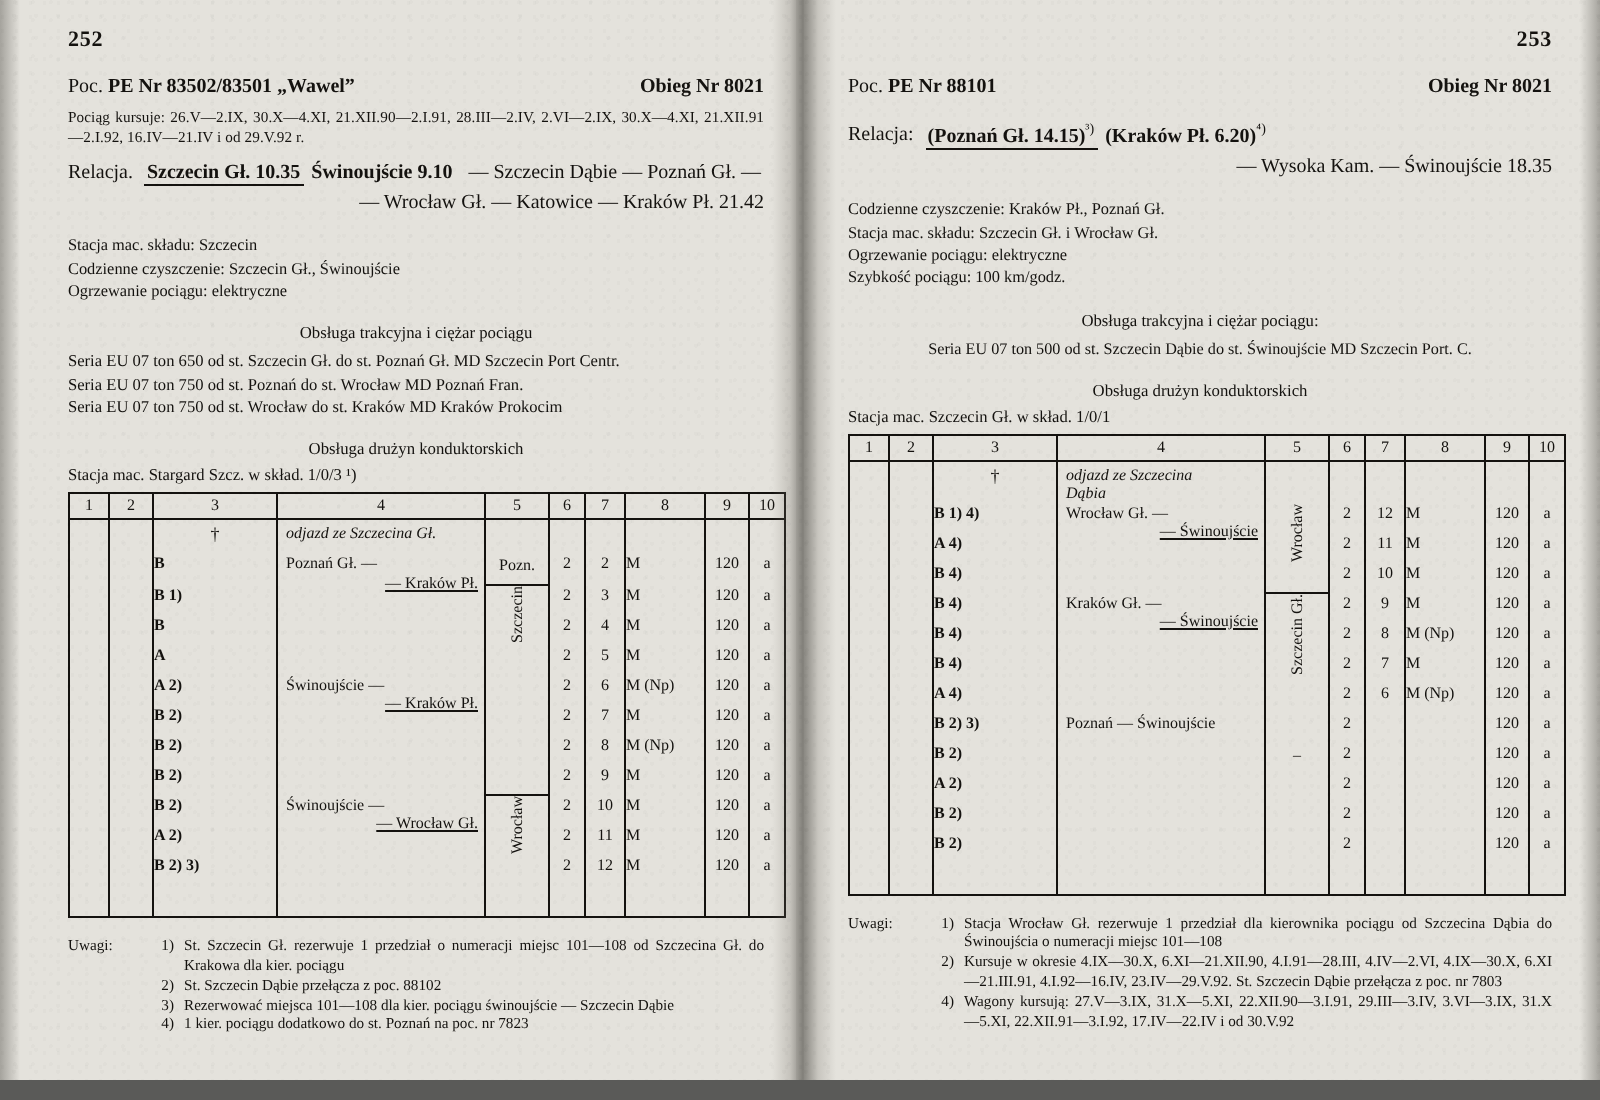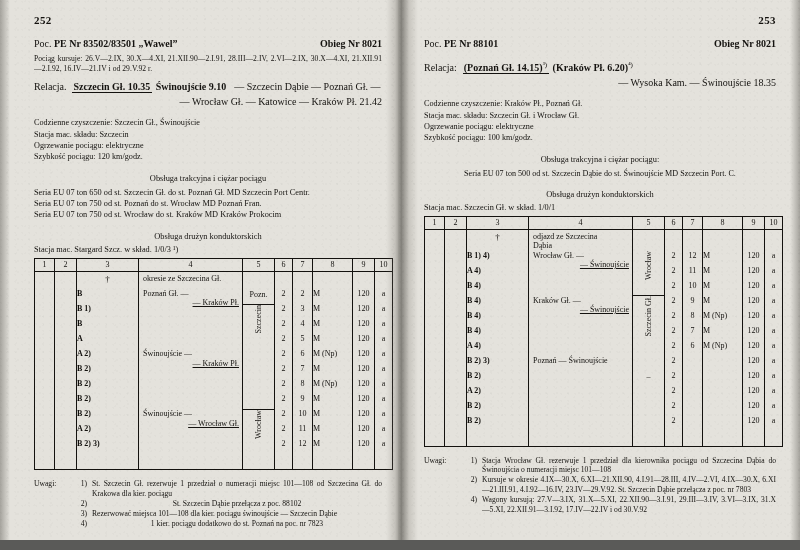--- a/index.html
+++ b/index.html
@@ -187,21 +187,21 @@
   td.arrow { text-align: center; font-size: 9px; }
 
   
   td.rel {
     position: relative;
     font-size: 8px;
     line-height: 1.18;
   }
   td.rel .r-top { padding-left: 4px; white-space: nowrap; }
   td.rel .r-bot { text-align: right; padding-right: 3px; white-space: nowrap; text-decoration: underline; }
-  td.rel .depart { padding-left: 4px; }
+  td.rel .depart { padding-left: 4px; font-style: italic; }
 
   
   td.vert {
     position: relative;
     text-align: center;
   }
   td.vert .vtxt {
     writing-mode: vertical-rl;
     transform: rotate(180deg);
     white-space: nowrap;
@@ -214,21 +214,21 @@
 
   .uwagi {
     margin-top: 9px;
     font-size: 7.6px;
     line-height: 1.3;
   }
   .uwagi .row { display: flex; }
   .uwagi .tag { width: 38px; flex: 0 0 38px; }
   .uwagi .nn  { width: 15px; flex: 0 0 15px; text-align: right; padding-right: 5px; }
   .uwagi .tx  { flex: 1 1 auto; text-align: justify; }
-  .uwagi .tx.nj { text-align: center; }
+  .uwagi .tx.nj { text-align: left; }
 </style>
 </head>
 <body>
 
 <div class="page">
   <div class="sheet left"></div>
   <div class="sheet right"></div>
 
   <div class="col left">
 
@@ -253,24 +253,23 @@
         <span class="frac">
           <span class="num"><b>Szczecin Gł. 10.35</b></span>
           <span class="den"><b>Świnoujście 9.10</b></span>
         </span>
         <span class="rl-tail">— Szczecin Dąbie — Poznań Gł. —</span>
       </div>
       <div class="rl-line2">— Wrocław Gł. — Katowice — Kraków Pł. 21.42</div>
     </div>
 
     <div class="facts">
+      <div>Stacja mac. składu: Szczecin</div>
       <div>Codzienne czyszczenie: Szczecin Gł., Świnoujście</div>
-      <div>Stacja mac. składu: Szczecin</div>
       <div>Ogrzewanie pociągu: elektryczne</div>
-      <div>Szybkość pociągu: 120 km/godz.</div>
     </div>
 
     <div class="center-title">Obsługa trakcyjna i ciężar pociągu</div>
     <div class="seria">
       <div>Seria EU 07 ton 650 od st. Szczecin Gł. do st. Poznań Gł. MD Szczecin Port Centr.</div>
       <div>Seria EU 07 ton 750 od st. Poznań do st. Wrocław MD Poznań Fran.</div>
       <div>Seria EU 07 ton 750 od st. Wrocław do st. Kraków MD Kraków Prokocim</div>
     </div>
 
     <div class="center-title">Obsługa drużyn konduktorskich</div>
@@ -303,21 +302,21 @@
           <th>10</th>
         </tr>
       </thead>
       <tbody>
 
         <tr class="first">
           <td></td>
           <td></td>
           <td class="arrow">†</td>
           <td class="rel">
-            <span class="depart">okresie ze Szczecina Gł.</span>
+            <span class="depart">odjazd ze Szczecina Gł.</span>
           </td>
           <td></td>
           <td></td>
           <td></td>
           <td></td>
           <td></td>
           <td></td>
         </tr>
 
         <tr>

